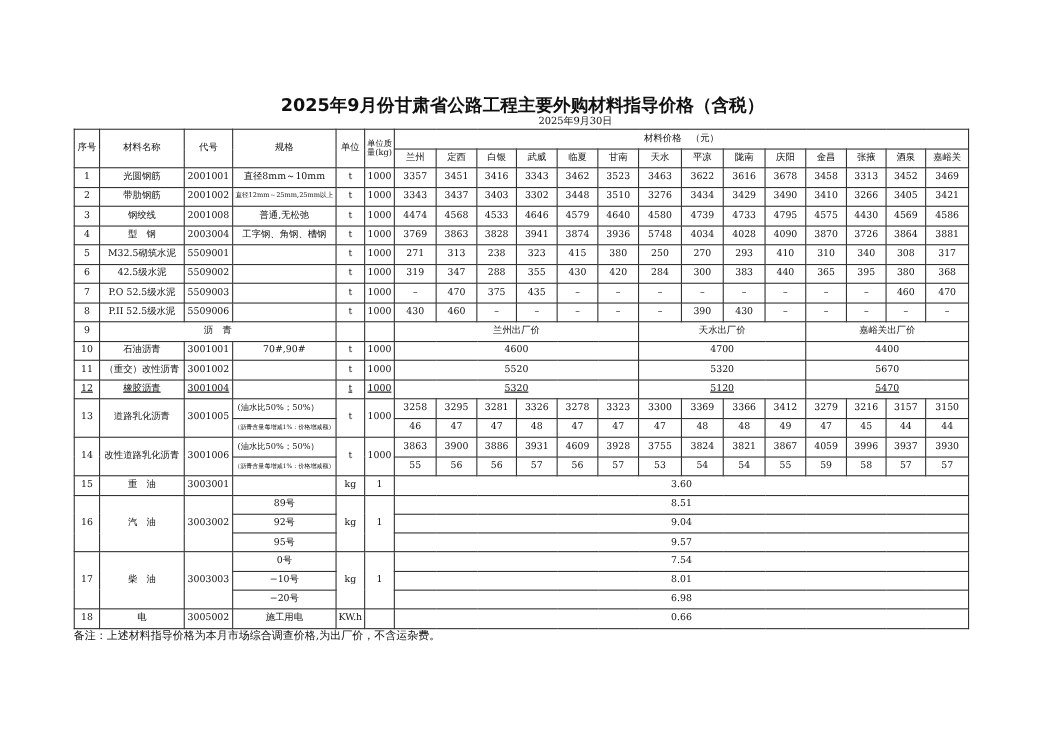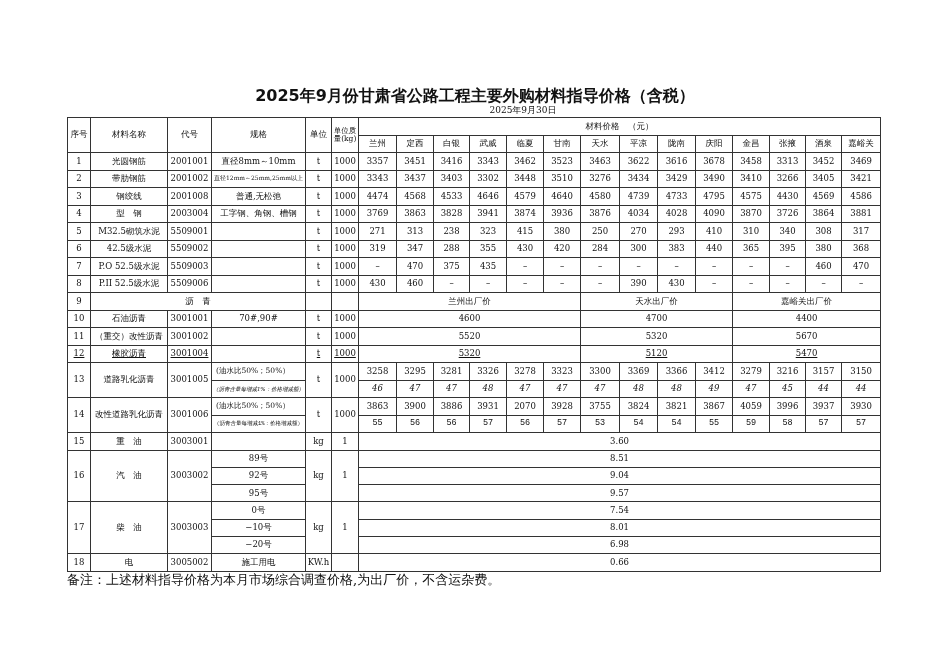--- a/index.html
+++ b/index.html
@@ -12,21 +12,21 @@
           font-size: 9px; padding-left: 48px; }
   table.main { position: absolute; left: 67px; top: 117px; border-collapse: collapse;
                table-layout: fixed; width: 813px; border: 1.5px solid #333; }
   table.main td { border: 1px solid #333; text-align: center; vertical-align: middle;
                   font-size: 8.5px; padding: 0; overflow: hidden; white-space: nowrap;
                   line-height: 1.1; }
   table.main td.hdr { font-size: 8.5px; }
   table.main td.tiny { font-size: 5.5px; white-space: normal; line-height: 1.15; }
   table.main td.small { font-size: 7.5px; }
   table.main td.spec2 { font-size: 6px; }
-  .note { position: absolute; left: 67px; top: 571px; font-size: 13px; text-align: right; }
+  .note { position: absolute; left: 67px; top: 571px; font-size: 10px; text-align: right; }
 </style>
 </head>
 <body>
 
 <div class="title">2025年9月份甘肃省公路工程主要外购材料指导价格（含税）</div>
 <div class="date">2025年9月30日</div>
 
 <table class="main">
   <colgroup>
     <col style="width:23px">
@@ -149,21 +149,21 @@
         <td>2003004</td>
         <td class="">工字钢、角钢、槽钢</td>
         <td>t</td>
         <td>1000</td>
         <td>3769</td>
         <td>3863</td>
         <td>3828</td>
         <td>3941</td>
         <td>3874</td>
         <td>3936</td>
-        <td>3876</td>
+        <td>5748</td>
         <td>4034</td>
         <td>4028</td>
         <td>4090</td>
         <td>3870</td>
         <td>3726</td>
         <td>3864</td>
         <td>3881</td>
       </tr>
       <tr style="height: 17.5px;">
         <td>5</td>
@@ -310,21 +310,21 @@
         <td>3323</td>
         <td>3300</td>
         <td>3369</td>
         <td>3366</td>
         <td>3412</td>
         <td>3279</td>
         <td>3216</td>
         <td>3157</td>
         <td>3150</td>
       </tr>
-      <tr style="height: 17.5px; font-style: italic;">
+      <tr style="height: 17.5px;">
         <td class="tiny">（沥青含量每增减1%：价格增减额）</td>
         <td>46</td>
         <td>47</td>
         <td>47</td>
         <td>48</td>
         <td>47</td>
         <td>47</td>
         <td>47</td>
         <td>48</td>
         <td>48</td>
@@ -338,32 +338,32 @@
         <td rowspan="2">14</td>
         <td rowspan="2">改性道路乳化沥青</td>
         <td rowspan="2">3001006</td>
         <td class="small" style="text-align:left;padding-left:4px">(油水比50%；50%）</td>
         <td rowspan="2">t</td>
         <td rowspan="2">1000</td>
         <td>3863</td>
         <td>3900</td>
         <td>3886</td>
         <td>3931</td>
-        <td>2070</td>
+        <td>4609</td>
         <td>3928</td>
         <td>3755</td>
         <td>3824</td>
         <td>3821</td>
         <td>3867</td>
         <td>4059</td>
         <td>3996</td>
         <td>3937</td>
         <td>3930</td>
       </tr>
-      <tr style="height: 17.5px; font-family: Liberation Mono, monospace;">
+      <tr style="height: 17.5px;">
         <td class="tiny">（沥青含量每增减1%：价格增减额）</td>
         <td>55</td>
         <td>56</td>
         <td>56</td>
         <td>57</td>
         <td>56</td>
         <td>57</td>
         <td>53</td>
         <td>54</td>
         <td>54</td>

